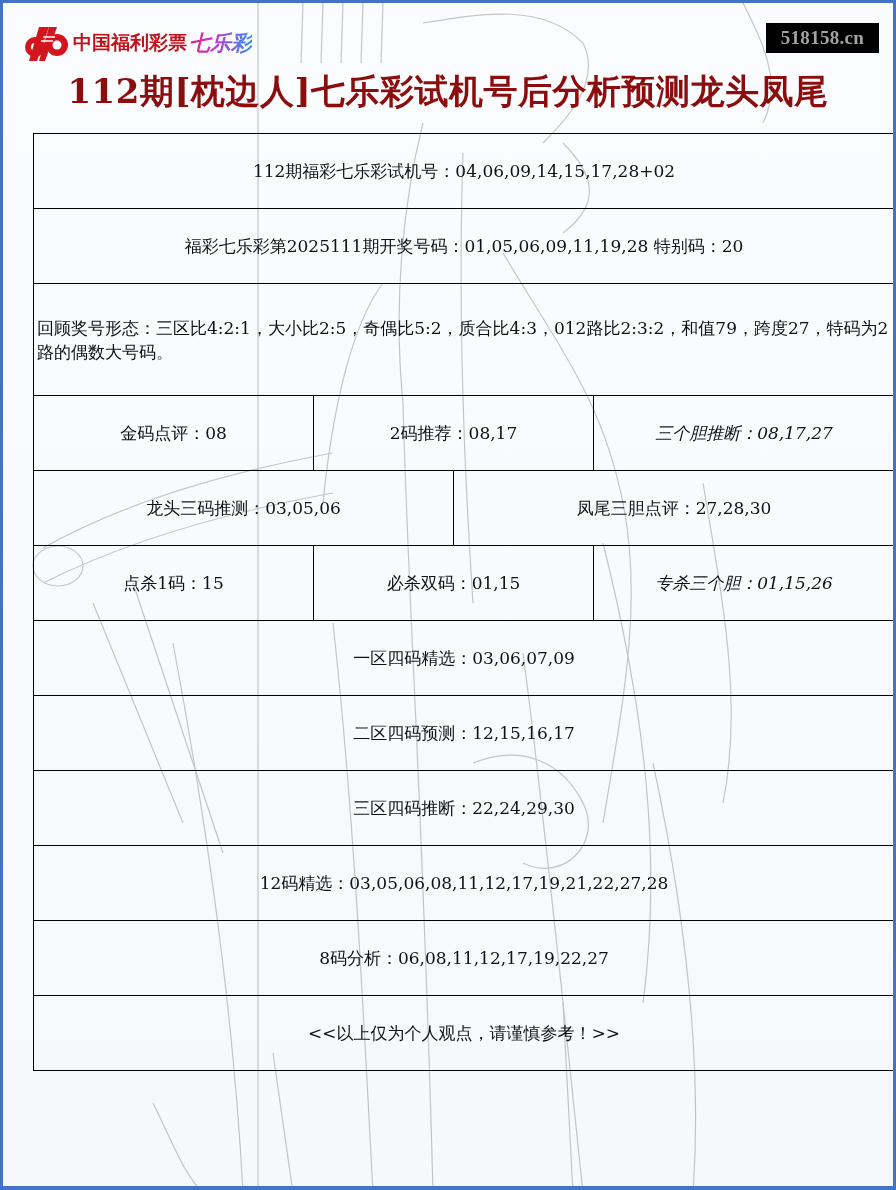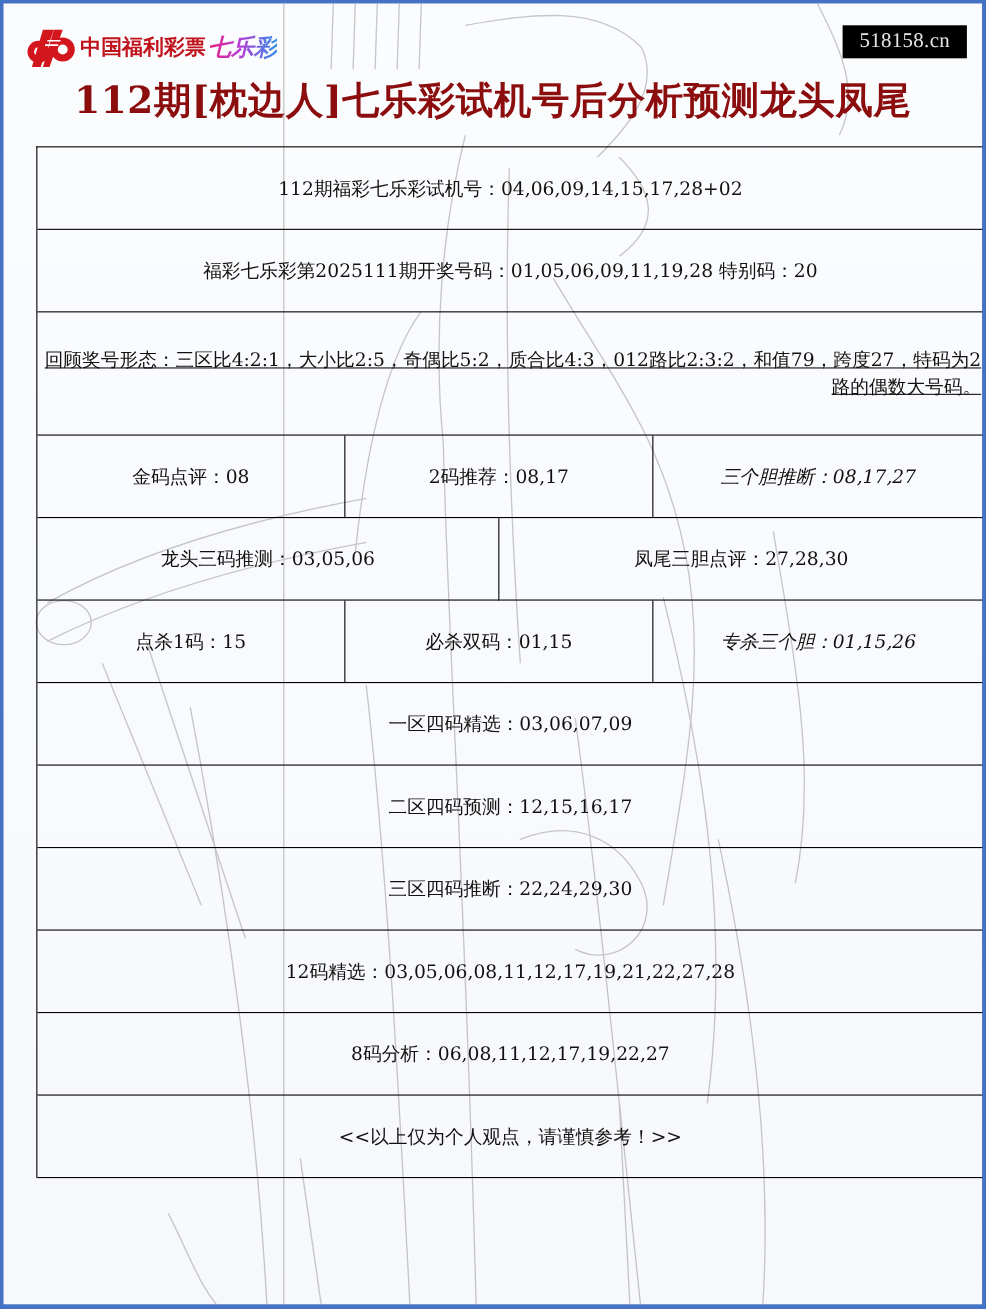--- a/index.html
+++ b/index.html
@@ -26,22 +26,22 @@
       color: #c0121a; margin-left: 2px; letter-spacing: 0px;
     }
     .logo-sub {
       font-family: "DejaVu Sans", sans-serif; font-weight: bold; font-style: italic;
       font-size: 21px; margin-left: 2px;
       background: linear-gradient(90deg, #e8227a 0%, #b63bd8 45%, #2f8fe8 100%);
       -webkit-background-clip: text; background-clip: text; color: transparent;
     }
     .site-badge {
       position: absolute; left: 763px; top: 20px; width: 113px; height: 30px;
-      background: #000; color: #e5e5e5;
-      font-family: "Liberation Serif", serif; font-weight: normal; font-size: 19px;
+      background: #000; color: #a3a3a3;
+      font-family: "Liberation Serif", serif; font-weight: bold; font-size: 19px;
       display: flex; align-items: center; justify-content: center; letter-spacing: 0.3px;
     }
     .page-title {
       position: absolute; left: 0; top: 66px; width: 890px; text-align: center;
       font-family: "DejaVu Serif", serif; font-size: 34px; color: #8b0d0d;
       letter-spacing: 0.5px; white-space: nowrap;
     }
     .table {
       position: absolute; left: 30px; top: 130px; width: 862px;
       border-top: 1px solid #000; border-left: 1px solid #000;
@@ -49,22 +49,22 @@
     .row { display: flex; height: 75px; }
     .row.tall { height: 112px; }
     .cell {
       flex: 1; border-right: 1px solid #000; border-bottom: 1px solid #000;
       display: flex; align-items: center; justify-content: center;
       font-family: "DejaVu Serif", serif; font-size: 17px; color: #111;
       text-align: center; padding: 0 4px; white-space: nowrap;
       background: rgba(255,255,255,0.0);
     }
     .cell.left {
-      justify-content: flex-start; text-align: right; white-space: normal;
-      line-height: 24px; padding: 0 2px 0 3px; text-decoration: underline;
+      justify-content: flex-start; text-align: left; white-space: normal;
+      line-height: 24px; padding: 0 2px 0 3px;
     }
     .c3a { flex: 0 0 280px; }
     .c3b { flex: 0 0 280px; }
     .c3c { flex: 1; font-style: italic; }
     .c2a { flex: 0 0 420px; }
     .c2b { flex: 1; }
   </style>
 </head>
 <body>
 

